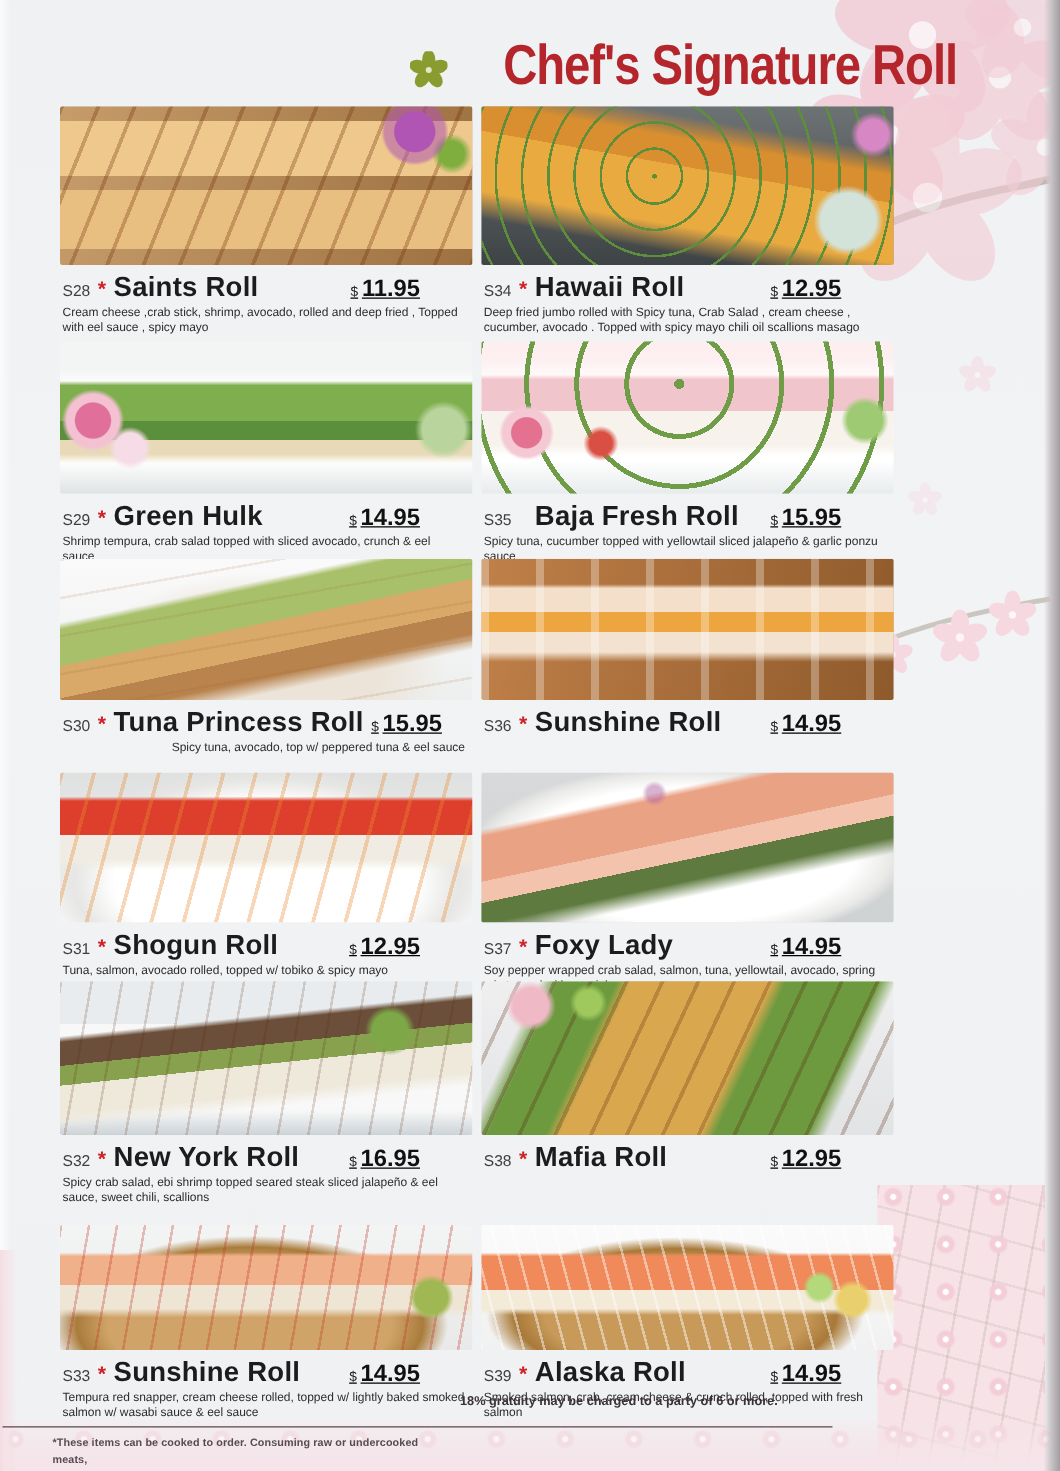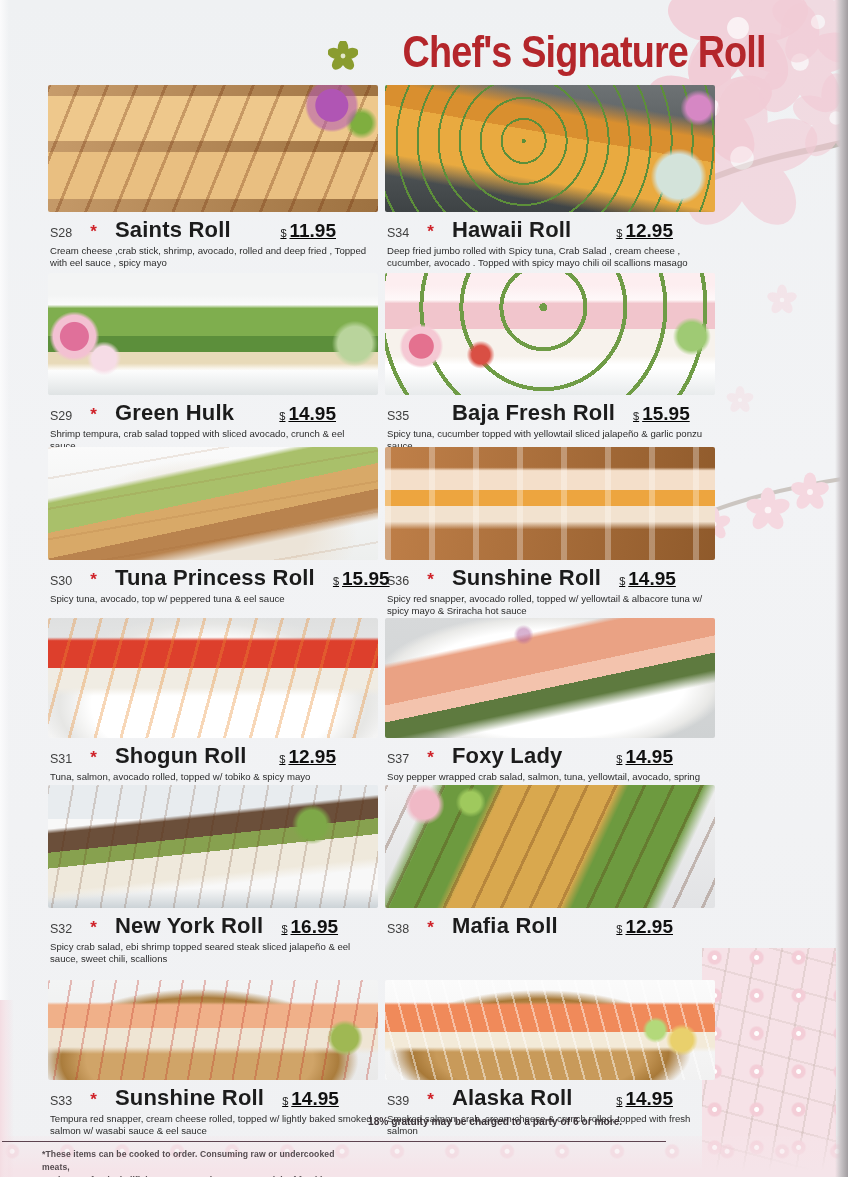--- a/index.html
+++ b/index.html
@@ -34,25 +34,25 @@
   .title-wrap{position:absolute;left:0;top:26px;width:800px;text-align:right;white-space:nowrap;text-decoration:underline;}
   .title-flower{width:30px;height:30px;vertical-align:-4px;margin-right:10px;}
   .title-text{display:inline-block;font-size:45px;font-weight:700;color:#b4262b;
       letter-spacing:-1px;transform:scaleX(.84);transform-origin:center;}
   
   .grid{position:absolute;left:48px;top:85px;width:667px;display:grid;
         grid-template-columns:330px 330px;column-gap:7px;}
   .card{overflow:visible;}
   .card:nth-child(-n+2){height:188px;}
   .card:nth-child(n+3):nth-child(-n+4){height:174px;}
-  .card:nth-child(n+5):nth-child(-n+6){height:171px;}
+  .card:nth-child(n+5):nth-child(-n+6){height:171px;text-align:right;}
   .card:nth-child(n+7):nth-child(-n+8){height:167px;}
   .card:nth-child(n+9):nth-child(-n+10){height:195px;}
   .card:nth-child(n+11){height:158px;}
-  .head{display:flex;align-items:baseline;gap:18px;margin-top:5px;padding-left:2px;}
+  .head{display:flex;align-items:baseline;gap:6px;margin-top:5px;padding-left:2px;}
   .code{font-size:12.5px;color:#3f3f3f;}
   .spicy{color:#cf2128;font-weight:700;font-size:17px;line-height:0;}
   .name{font-size:22px;font-weight:700;color:#1c1c1c;letter-spacing:.2px;white-space:nowrap;}
   .price{margin-left:auto;padding-right:42px;white-space:nowrap;text-decoration:underline;}
   .cur{font-size:11px;color:#222;margin-right:3px;}
   .amt{font-size:19px;font-weight:700;color:#111;}
   .desc{margin-top:2px;padding-left:2px;padding-right:6px;
         font-size:9.6px;line-height:1.3;color:#2c2c2c;}
   
   .photo{width:330px;border-radius:2px;}
@@ -249,21 +249,20 @@
   <div class="card">
     <div class="photo photo-s36" role="img" aria-label="rolls topped with yellowtail, albacore and sriracha on wooden table"></div>
     <div class="head">
       <span class="code">S36</span>
       <span class="spicy">*</span>
       <span class="name">Sunshine Roll</span>
       <span class="price">
         <span class="cur">$</span><span class="amt">14.95</span>
       </span>
     </div>
-    <div class="desc">Spicy red snapper, avocado rolled, topped w/ yellowtail &amp; albacore tuna w/ spicy mayo &amp; Sriracha hot sauce</div>
   </div>
 
   <div class="card">
     <div class="photo photo-s31" role="img" aria-label="rolls topped with red tobiko and spicy mayo drizzle on white plate"></div>
     <div class="head">
       <span class="code">S31</span>
       <span class="spicy">*</span>
       <span class="name">Shogun Roll</span>
       <span class="price">
         <span class="cur">$</span><span class="amt">12.95</span>

